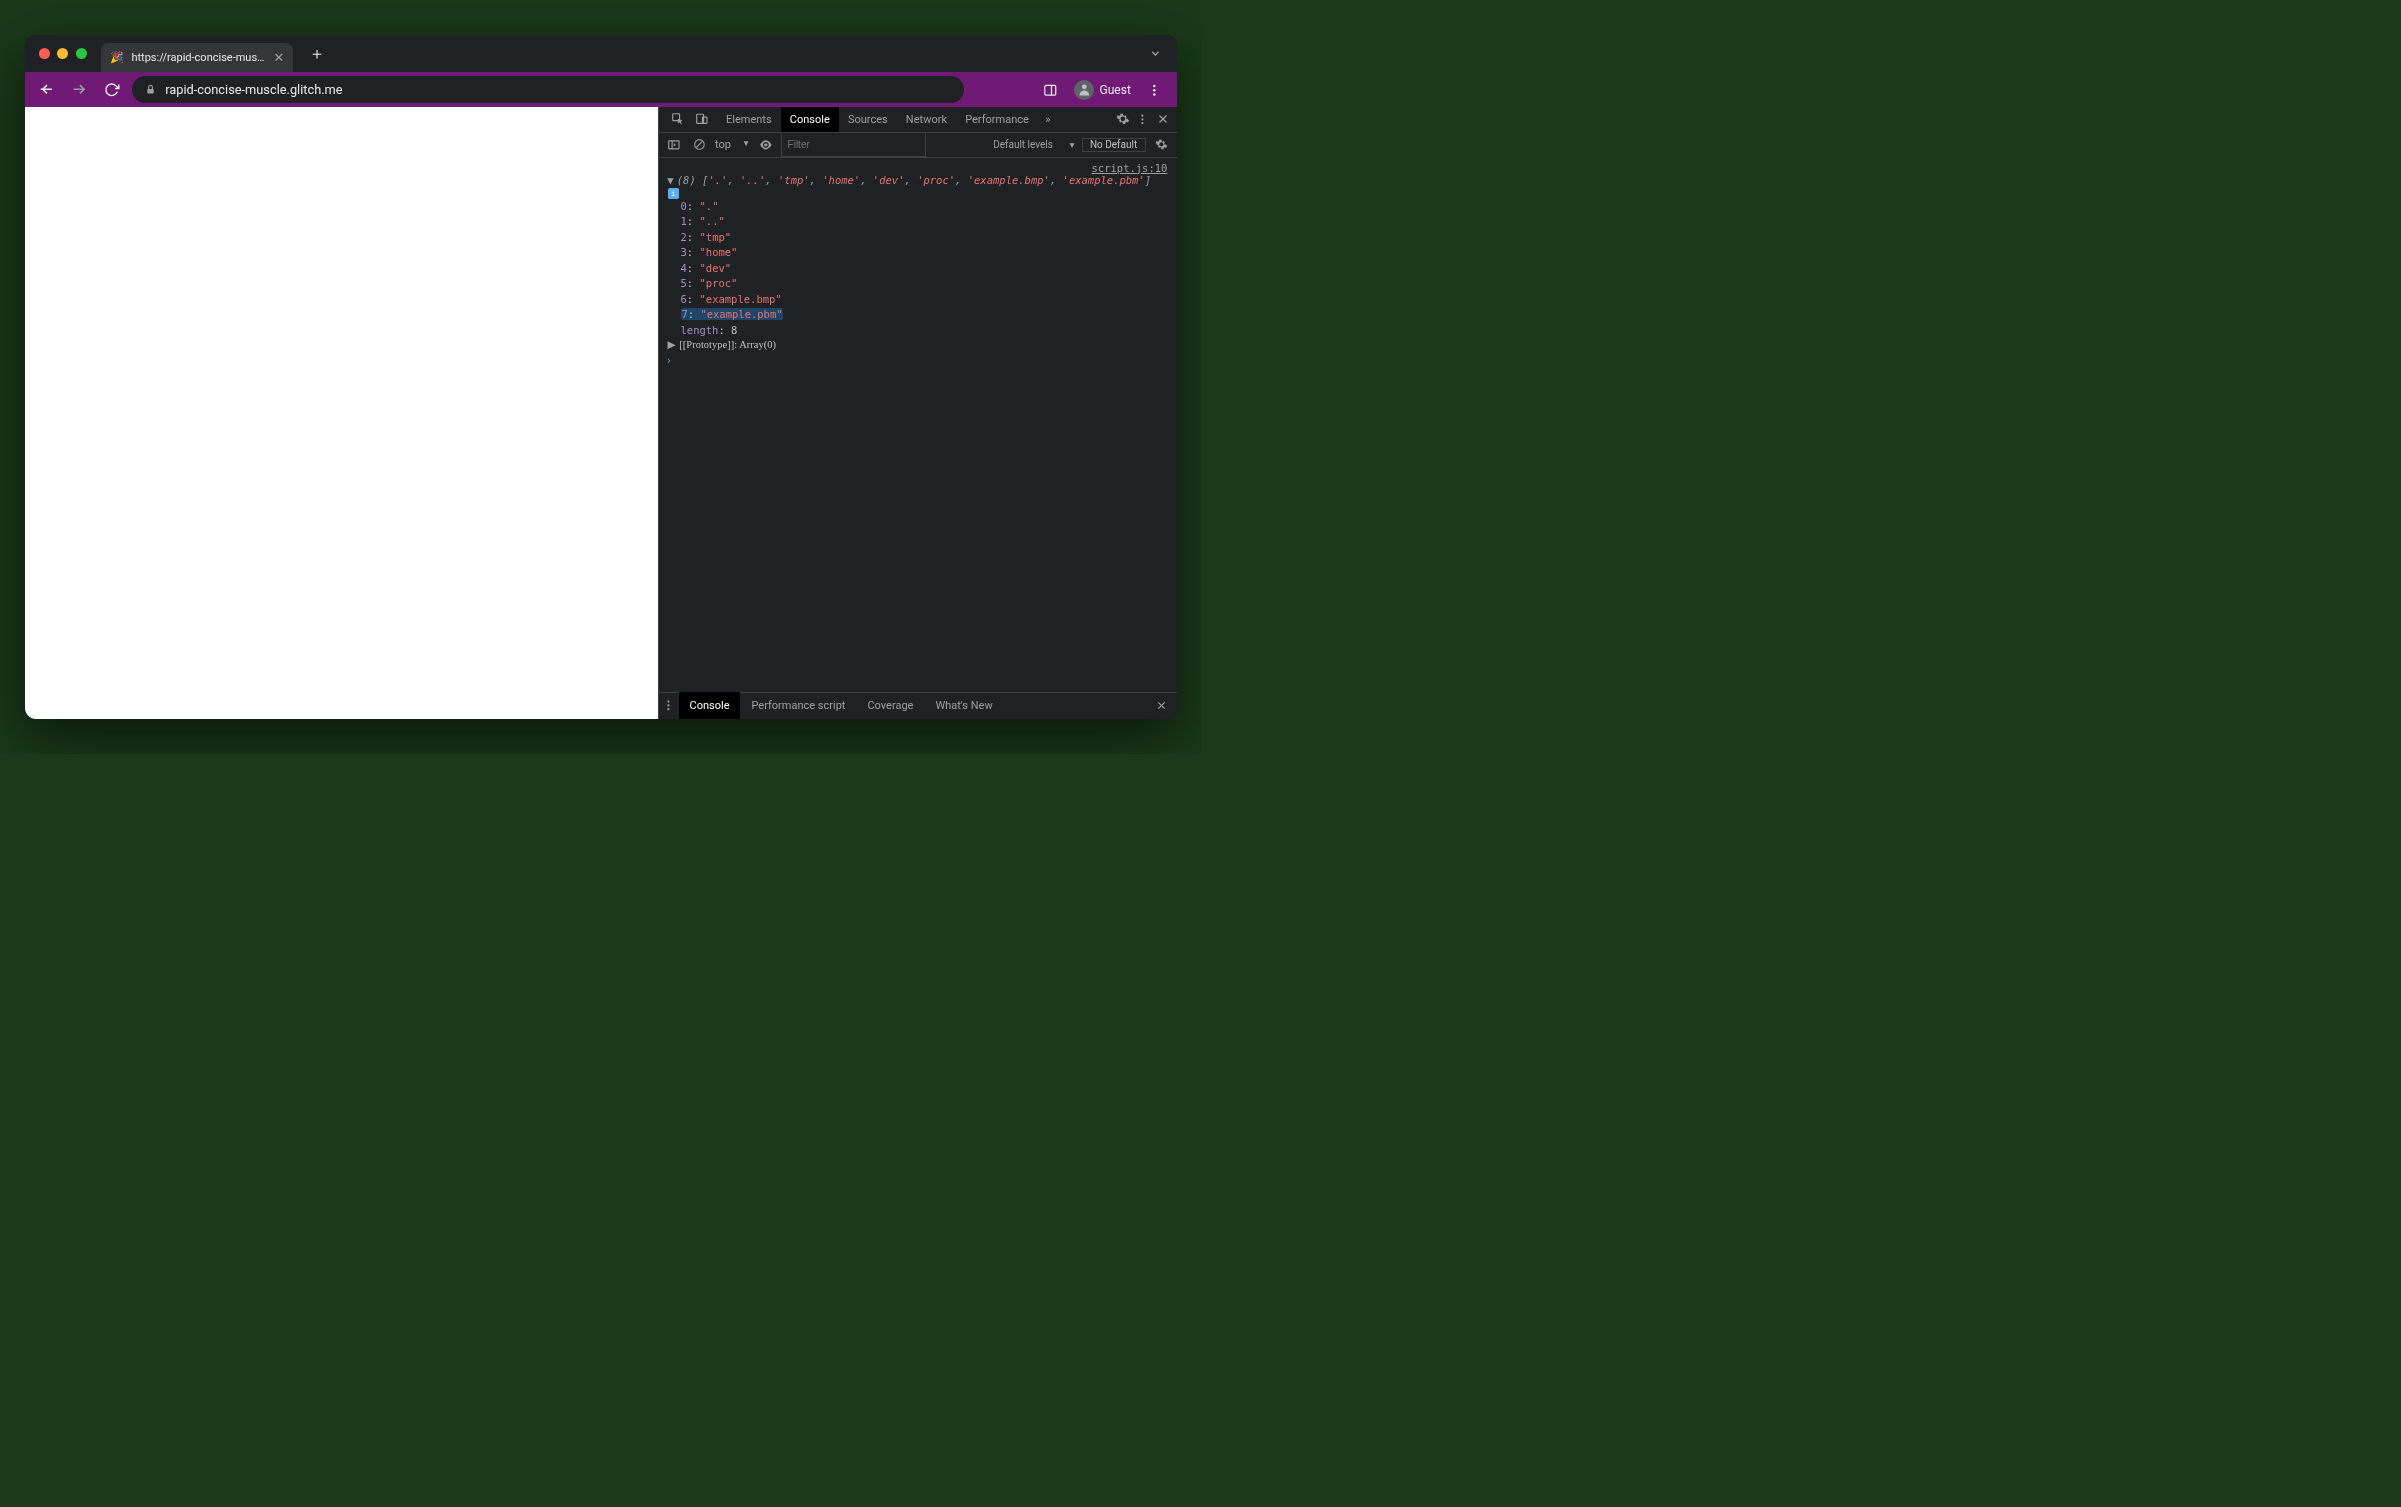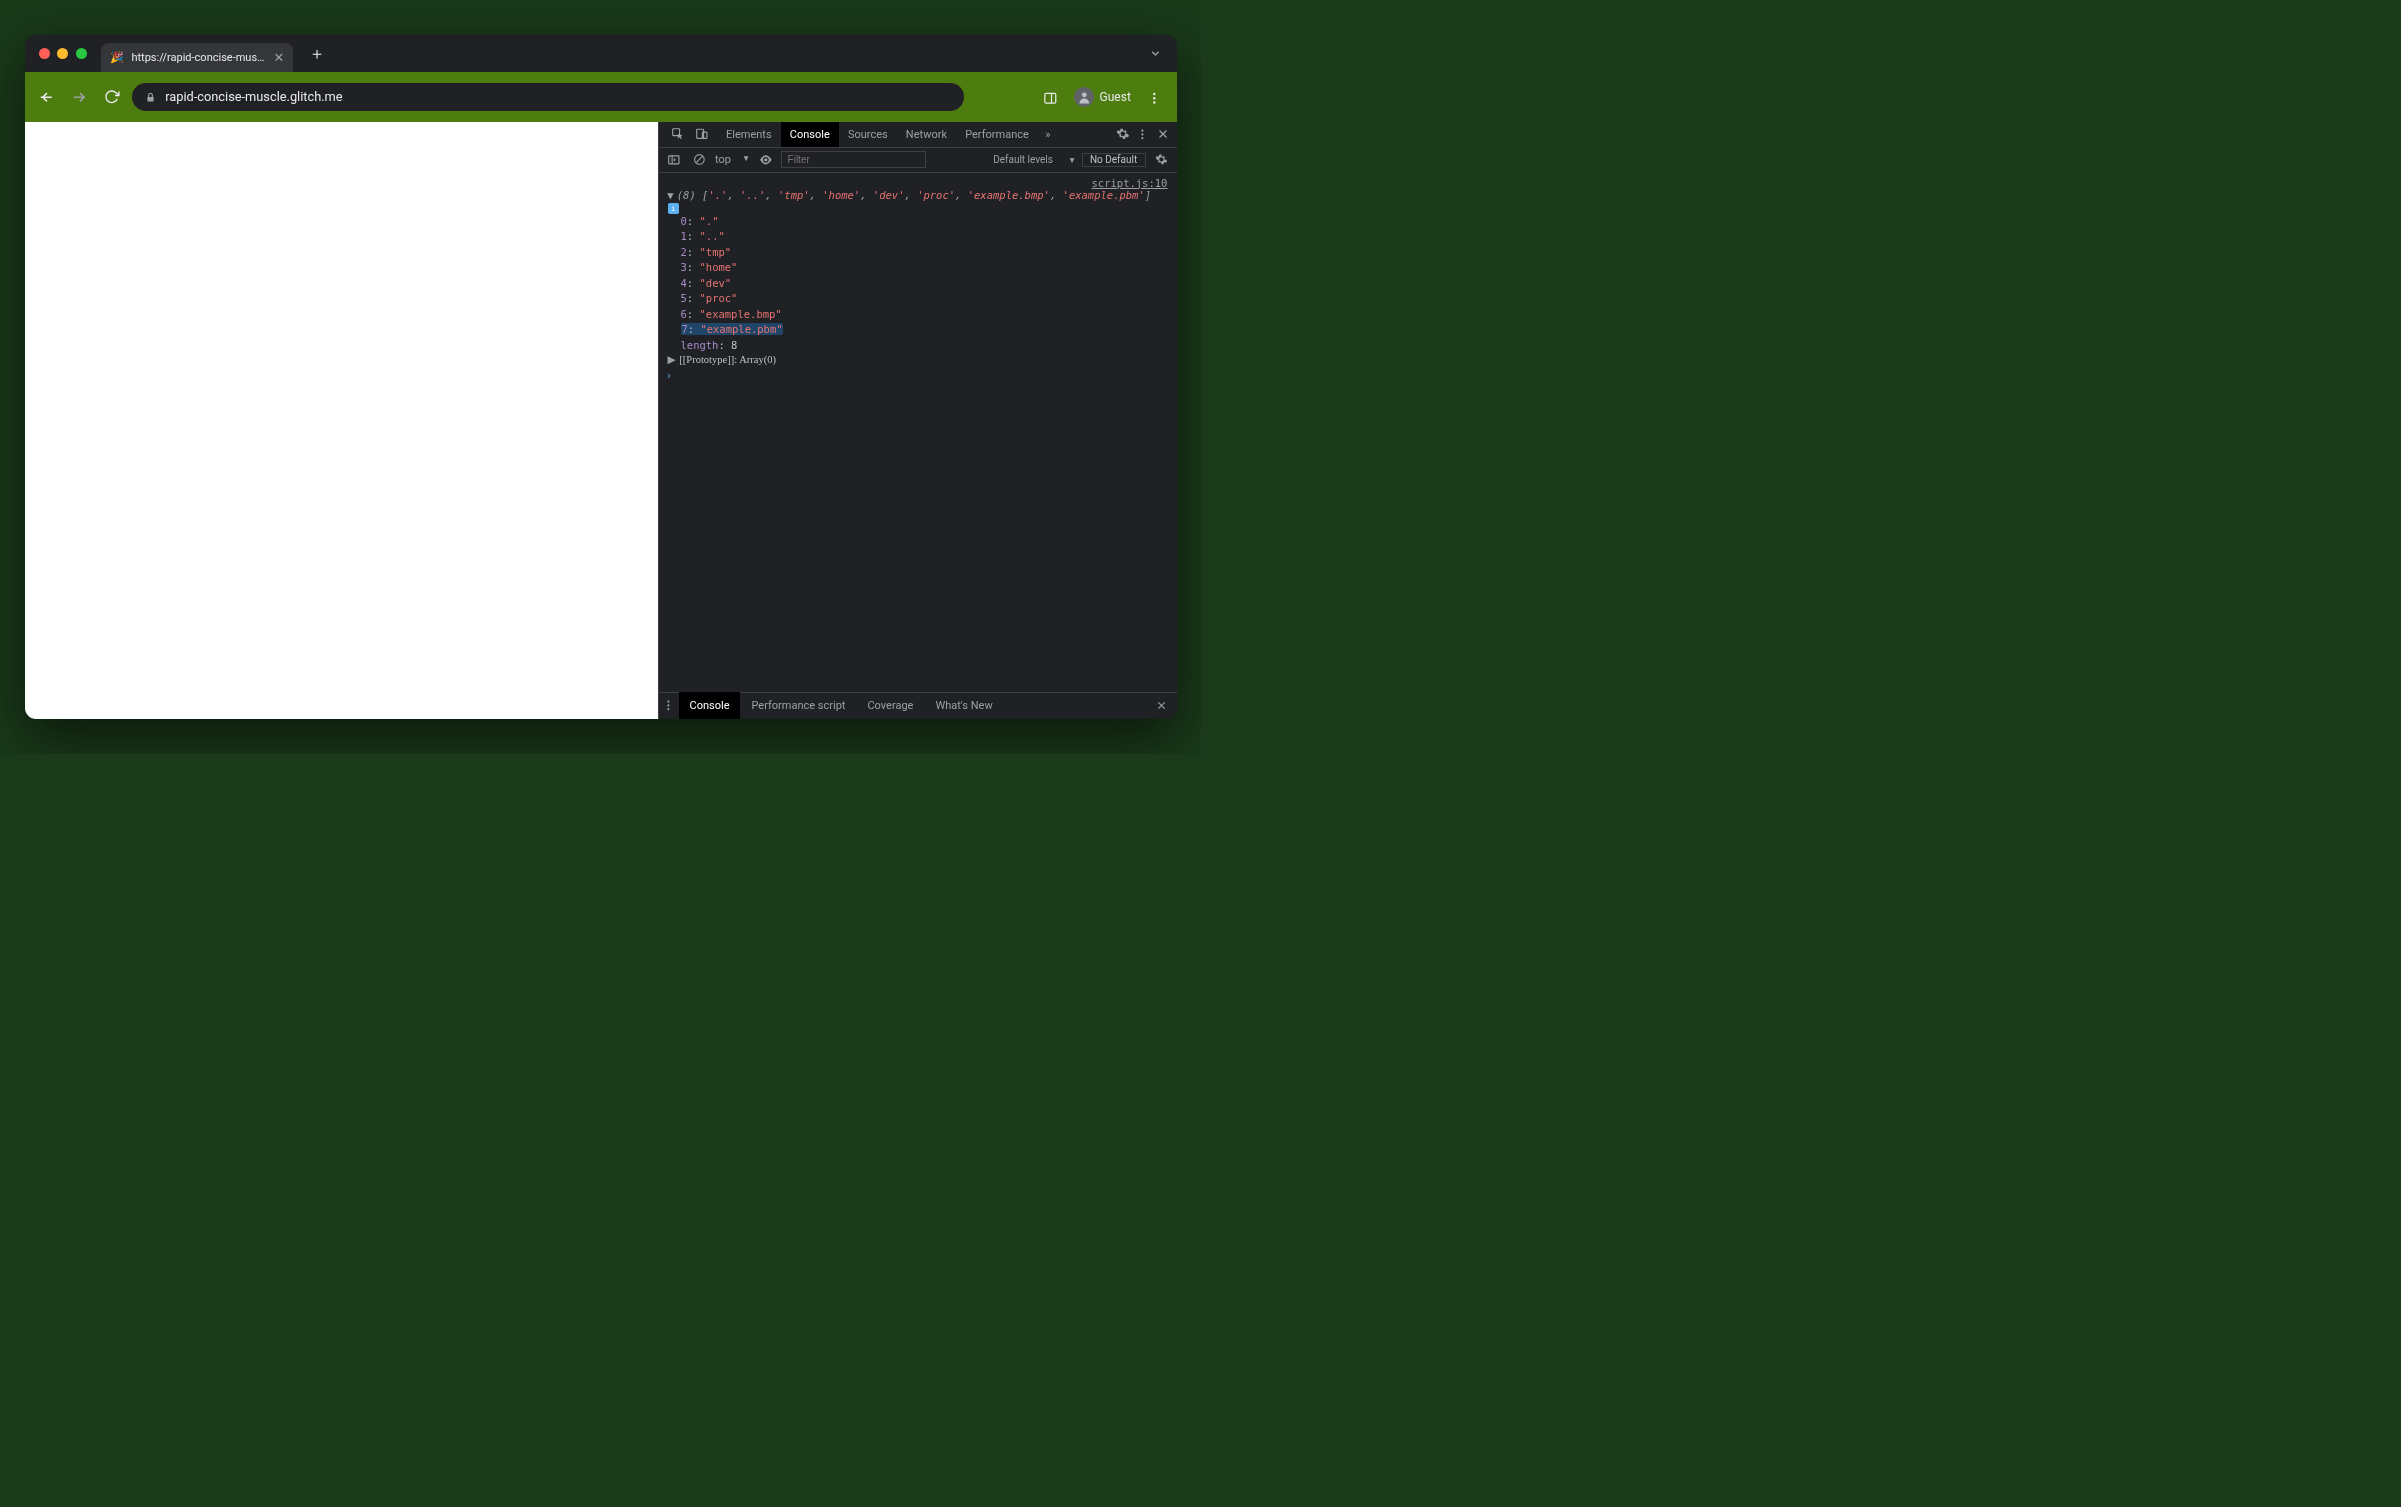--- a/index.html
+++ b/index.html
@@ -38,21 +38,21 @@
     font-size:11px; color:#e8eaed; max-width:192px;
     height:29px; margin-top:7.3px;
   }
   .tab-title{flex:1; white-space:nowrap; overflow:hidden; text-overflow:ellipsis;}
   .tab .close{color:#9aa0a6; font-size:12.8px;}
   .newtab{color:#e8eaed; font-size:16.5px; margin-left:11px; width:25.6px;height:25.6px;display:flex;align-items:center;justify-content:center;}
   .titlebar-spacer{flex:1;}
   .chev{color:#9aa0a6;}
   
   .toolbar {
-    height:50px; background:#4d7c0f; display:flex; align-items:center;
+    height:35px; background:#701a75; display:flex; align-items:center;
     padding:0 9.1px; gap:7.3px;
   }
   .tbtn{width:25.6px;height:25.6px;display:flex;align-items:center;justify-content:center;color:#9aa0a6;}
   .tbtn.enabled{color:#e8eaed;}
   .omnibox{
     flex:1; background:#202124; border-radius:18.3px; height:27.4px;
     display:flex; align-items:center; padding:0 12.8px; gap:9.1px;
     color:#e8eaed; font-size:12.8px; max-width:832px;
   }
   .lock{color:#9aa0a6; font-size:11px;}
@@ -66,21 +66,21 @@
   
   .dt-tabs{height:25.6px; display:flex; align-items:center; border-bottom:0.9px solid #3c4043; color:#9aa0a6; padding:0 3.7px;}
   .dt-icongroup{display:flex; gap:3.7px; padding:0 5.5px;}
   .dt-ibtn{width:20px;height:20px;display:flex;align-items:center;justify-content:center;}
   .dt-tab{padding:0 9.1px; height:25.6px; display:flex; align-items:center; cursor:pointer;}
   .dt-tab.active{background:#000; color:#fff;}
   .dt-spacer{flex:1;}
   
   .con-tools{height:25.6px; display:flex; align-items:center; gap:5.5px; padding:0 5.5px; border-bottom:0.9px solid #3c4043; color:#9aa0a6;}
   .con-ctx{display:flex;align-items:flex-start;gap:11px;}
-  .filter-input{flex:1; background:#202124; border:0.9px solid #3c4043; height:17px; color:#9aa0a6; padding:0 5.5px; font-size:10px; max-width:174px;}
+  .filter-input{flex:1; background:#202124; border:0.9px solid #3c4043; height:25px; color:#9aa0a6; padding:0 5.5px; font-size:10px; max-width:174px;}
   .levels{display:flex; align-items:center; gap:15px; font-size:10px;}
   .issues-btn{border:0.9px solid #3c4043; padding:0.9px 7.3px; font-size:10px; color:#bdc1c6;}
   
   .con-body{flex:1; overflow:auto; font-family:Menlo,Consolas,monospace; font-size:10.5px; color:#bdc1c6; padding:1.8px 0;}
   .link-line{text-align:right; padding:1.8px 9.1px 0 0;}
   .src-link{color:#9aa0a6; text-decoration:underline;}
   .log-row{display:flex; padding:0 5.5px;}
   .tw{width:12.8px; text-align:center; color:#9aa0a6; cursor:pointer;}
   .summary{color:#9aa0a6; font-style:italic;}
   .summary .str{color:#e57373; font-style:italic;}

